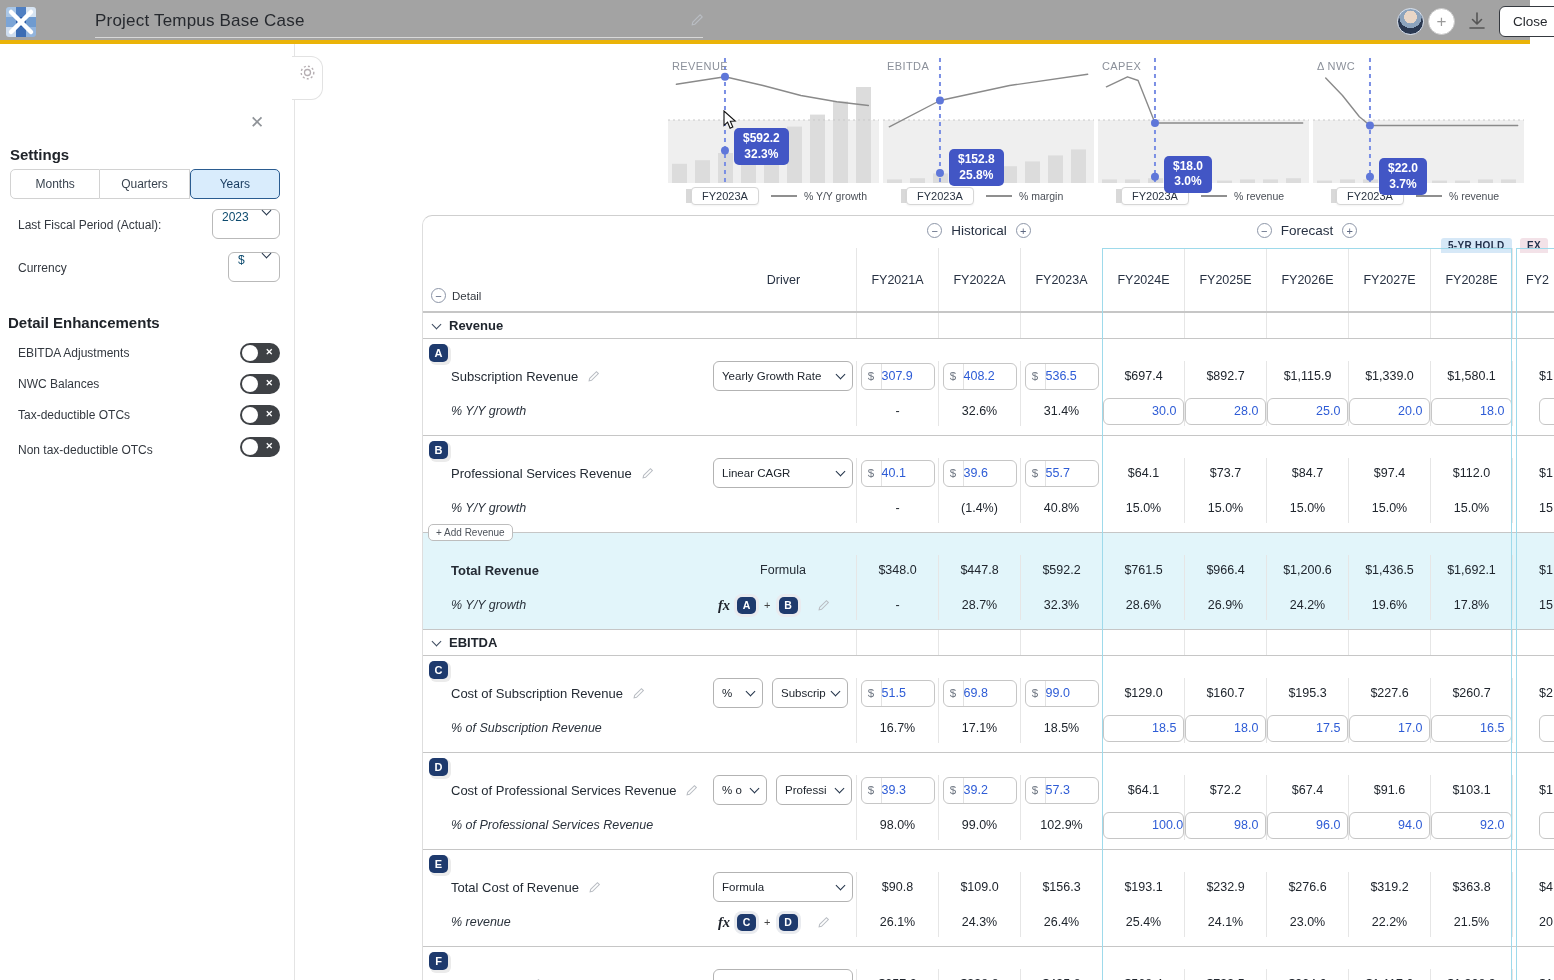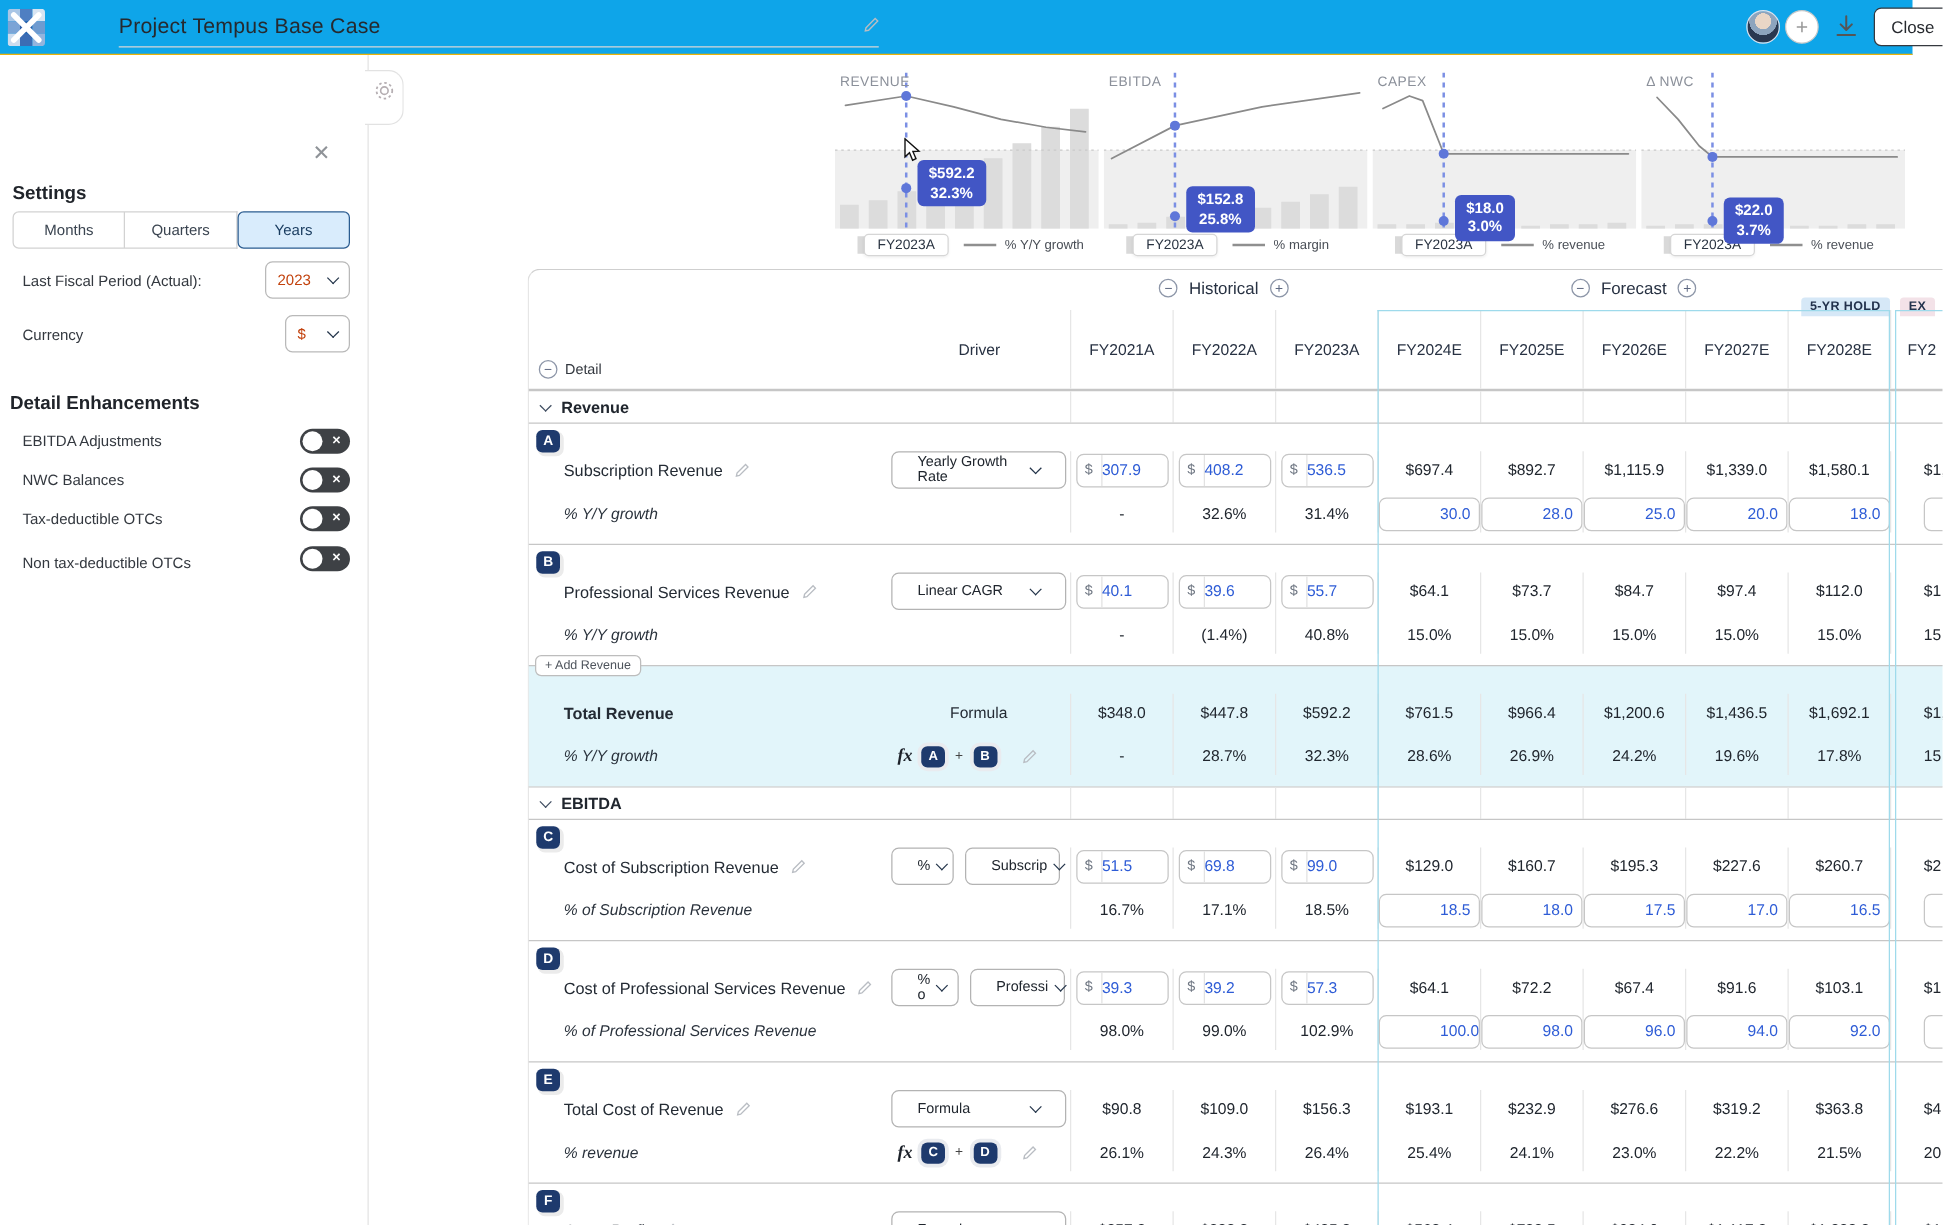--- a/index.html
+++ b/index.html
@@ -1,21 +1,21 @@
 <!DOCTYPE html>
 <html><head>
 <meta charset="utf-8">
 <style>
   * { margin:0; padding:0; box-sizing:border-box; }
   html,body { width:1554px; height:980px; overflow:hidden; background:#fff;
     font-family:"Liberation Sans", sans-serif; color:#1f2a37; position:relative; }
 
   
-  .topbar { position:absolute; left:0; top:0; width:1530px; height:44px; background:#0ea5e9;
-    border-bottom:1px solid #eab308; z-index:20; }
+  .topbar { position:absolute; left:0; top:0; width:1530px; height:44px; background:#a3a3a3;
+    border-bottom:4px solid #eab308; z-index:20; }
   .logo { position:absolute; left:6px; top:7px; width:30px; height:30px; border-radius:3px; overflow:hidden; }
   .title-wrap { position:absolute; left:95px; top:4px; width:608px; height:34px;
     border-bottom:1px solid #d8d8d8; display:flex; align-items:center; }
   .title-wrap .ttl { font-size:17px; color:#26292e; letter-spacing:.2px; }
   .pencil { display:inline-flex; color:#b9bdc3; }
   .title-pencil { position:absolute; left:690px; top:12px; }
   .avatar { position:absolute; left:1397px; top:8px; width:27px; height:27px; border-radius:50%;
     background:radial-gradient(circle at 50% 32%, #e9d6c6 0 30%, #8da4bd 31% 52%, #2a3850 53% 100%);
     border:1px solid #d9e2ef; }
   .plus-btn { position:absolute; left:1428px; top:8px; width:27px; height:27px; border-radius:50%;
@@ -32,21 +32,21 @@
     border:1px solid #e2e2e2; border-left:none; border-radius:0 12px 12px 0; z-index:11;
     display:flex; justify-content:center; padding-top:7px; color:#b5aeb2; }
   .settings-title { position:absolute; left:10px; top:102px; font-size:15px; font-weight:700; color:#20242a; }
   .ptabs { position:absolute; left:10px; top:125px; width:270px; height:30px; display:flex; }
   .ptab { flex:1; display:flex; align-items:center; justify-content:center; font-size:12px; color:#3a4450;
     background:#fff; border:1px solid #d2d2d2; border-left:none; }
   .ptab:first-child { border-left:1px solid #d2d2d2; border-radius:5px 0 0 5px; }
   .ptab.active { background:#d9ecfc; border:1.5px solid #2b5c90; border-radius:5px; color:#173a5e; font-weight:500; }
   .sfield-label { position:absolute; left:18px; font-size:12px; color:#33383f; }
   .sel-box { position:absolute; height:30px; border:1px solid #b9b9b9; border-radius:6px; background:#fff;
-    display:flex; align-items:center; justify-content:space-between; padding:0 9px; font-size:12px; color:#c2410c; }
+    display:flex; justify-content:space-between; padding:0 9px; font-size:12px; color:#0c4a6e; }
   .chev { width:7px; height:7px; border-right:1.8px solid #223349; border-bottom:1.8px solid #223349;
     transform:rotate(45deg); margin-top:-3px; flex:none; }
   .enh-title { position:absolute; left:8px; top:270px; font-size:15px; font-weight:700; color:#20242a; }
   .enh-row { position:absolute; left:18px; width:262px; height:22px; display:flex; align-items:center; justify-content:space-between; }
   .enh-label { font-size:12px; color:#33383f; }
   .tog { width:40px; height:20px; border-radius:11px; background:#3e4145; position:relative; flex:none; }
   .tog .knob { position:absolute; left:2px; top:2px; width:16px; height:16px; border-radius:50%; background:#fff; }
   .tog .tx { position:absolute; right:7px; top:3.5px; color:#fff; font-size:9px; font-weight:700; }
 
   
@@ -100,21 +100,21 @@
     color:#fff; font-size:11px; font-weight:700; display:flex; align-items:center; justify-content:center;
     box-shadow:2px 2px 0 1px #ebebeb; z-index:2; }
   .lbl-cell { padding-left:28px; }
   .t-line { height:30px; display:flex; align-items:center; gap:9px; }
   .t-title { font-size:13px; color:#242b34; }
   .t-title.b { font-weight:700; }
   .s-line { height:30px; margin-top:5px; display:flex; align-items:center; }
   .s-label { font-size:12.5px; font-style:italic; color:#2a323c; }
   .drv-cell { padding-left:2px; }
   .sel { height:30px; border:1px solid #b3b3b3; border-radius:6px; background:#fff; display:flex;
-    align-items:center; justify-content:space-between; padding:0 20px; font-size:11.5px; color:#20262e; gap:6px; }
+    align-items:center; justify-content:space-between; padding:0 8px; font-size:11.5px; color:#20262e; gap:6px; }
   .drv-text { font-size:12.5px; color:#242b34; width:140px; text-align:center; }
   .fx-wrap { display:flex; align-items:center; gap:7px; padding-left:5px; }
   .fx { font-family:"Liberation Serif", serif; font-style:italic; font-weight:700; font-size:14.5px; color:#1d222a; }
   .fchip { width:19px; height:17px; border-radius:5px; background:#1e3a6d; color:#fff; font-size:10.5px; font-weight:700;
     display:inline-flex; align-items:center; justify-content:center; box-shadow:0 0 0 3px #e9ebef; }
   .fplus { font-size:11px; color:#444; margin:0 1px; }
   .fx-wrap .pencil { margin-left:12px; }
   .vcell { display:flex; flex-direction:column; align-items:center; }
   .vcell .m, .vcell .s { height:30px; display:flex; align-items:center; justify-content:center; width:100%; }
   .vcell .s { margin-top:5px; }

